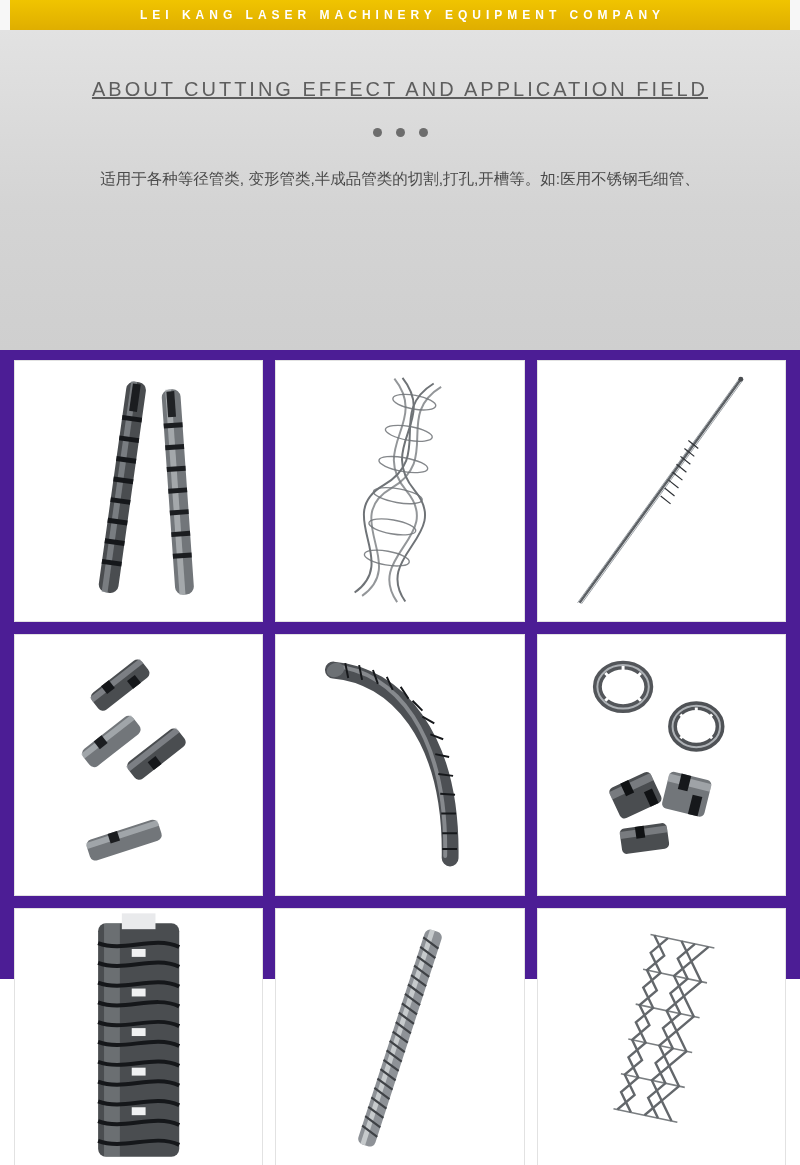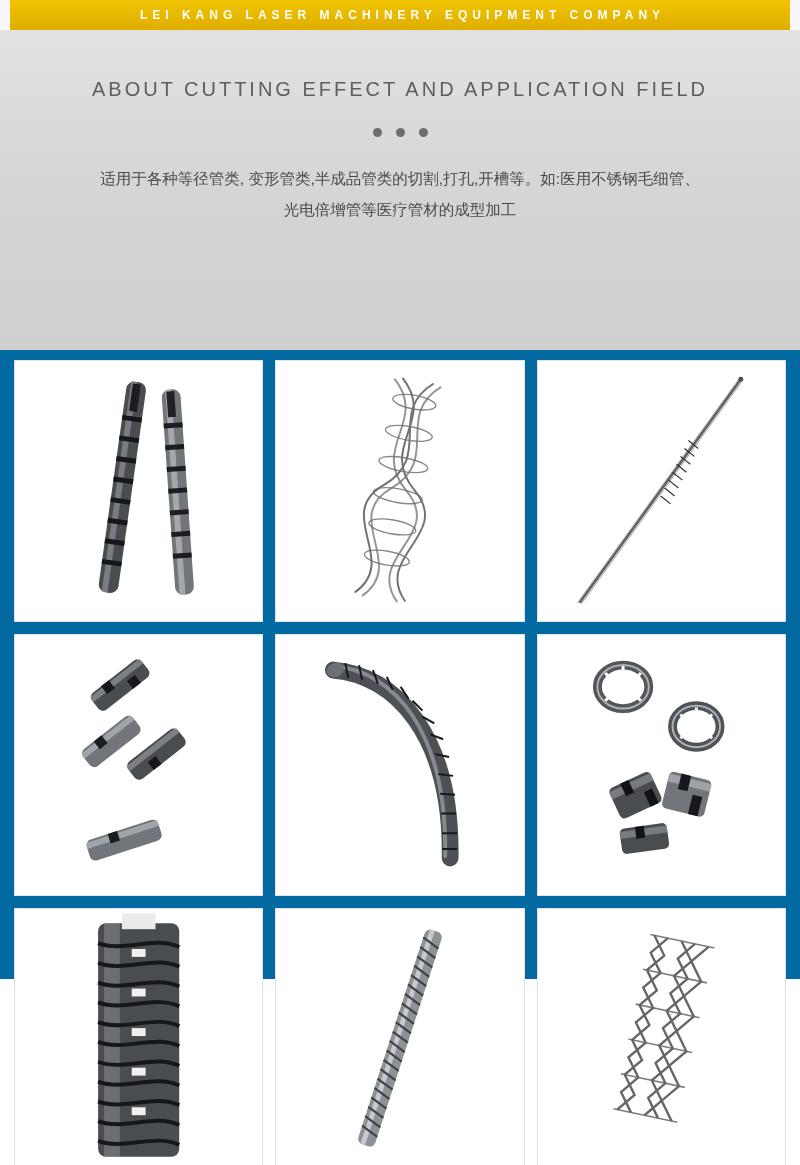--- a/index.html
+++ b/index.html
@@ -10,21 +10,21 @@
     width: 800px;
     height: 1165px;
     background: #ffffff;
     font-family: "Liberation Sans", sans-serif;
     overflow: hidden;
   }
   .page {
     position: relative;
     width: 800px;
     height: 979px;
-    background: #0369a1;
+    background: #4c1d95;
   }
 
   
   .brandbar {
     position: relative;
     height: 30px;
     background: #e8b800;
     background: linear-gradient(180deg, #f0c400 0%, #dfae00 100%);
     display: flex;
     align-items: center;
@@ -59,20 +59,21 @@
     background: linear-gradient(180deg, #e2e2e2 0%, #d4d4d4 55%, #cfcfcf 100%);
     text-align: center;
     padding-top: 48px;
     box-sizing: border-box;
   }
   .hero .eyebrow {
     font-size: 20px;
     letter-spacing: 3px;
     color: #5e5e5e;
     font-weight: 300;
+    text-decoration: underline;
   }
   .hero .title-cn {
     margin-top: 14px;
     font-size: 58px;
     font-weight: bold;
     color: #3a3a3a;
     letter-spacing: 2px;
     line-height: 1.1;
   }
   .dots {
@@ -134,21 +135,20 @@
 
   <div class="hero">
     <div class="eyebrow">ABOUT CUTTING EFFECT AND APPLICATION FIELD</div>
     <div class="dots">
       <span class="dot"></span>
       <span class="dot"></span>
       <span class="dot"></span>
     </div>
     <div class="desc">
       <span class="line">适用于各种等径管类, 变形管类,半成品管类的切割,打孔,开槽等。如:医用不锈钢毛细管、</span>
-      <span class="line">光电倍增管等医疗管材的成型加工</span>
     </div>
   </div>
 
   <div class="gallery">
 
     <div class="cell">
       <svg viewBox="0 0 250 262" preserveAspectRatio="xMidYMid meet">
         <g transform="rotate(8 110 131)">
           <rect x="98" y="20" width="20" height="215" rx="8" class="metal-dark"></rect>
           <rect x="102" y="20" width="6" height="215" fill="#8d9195" opacity="0.7"></rect>

